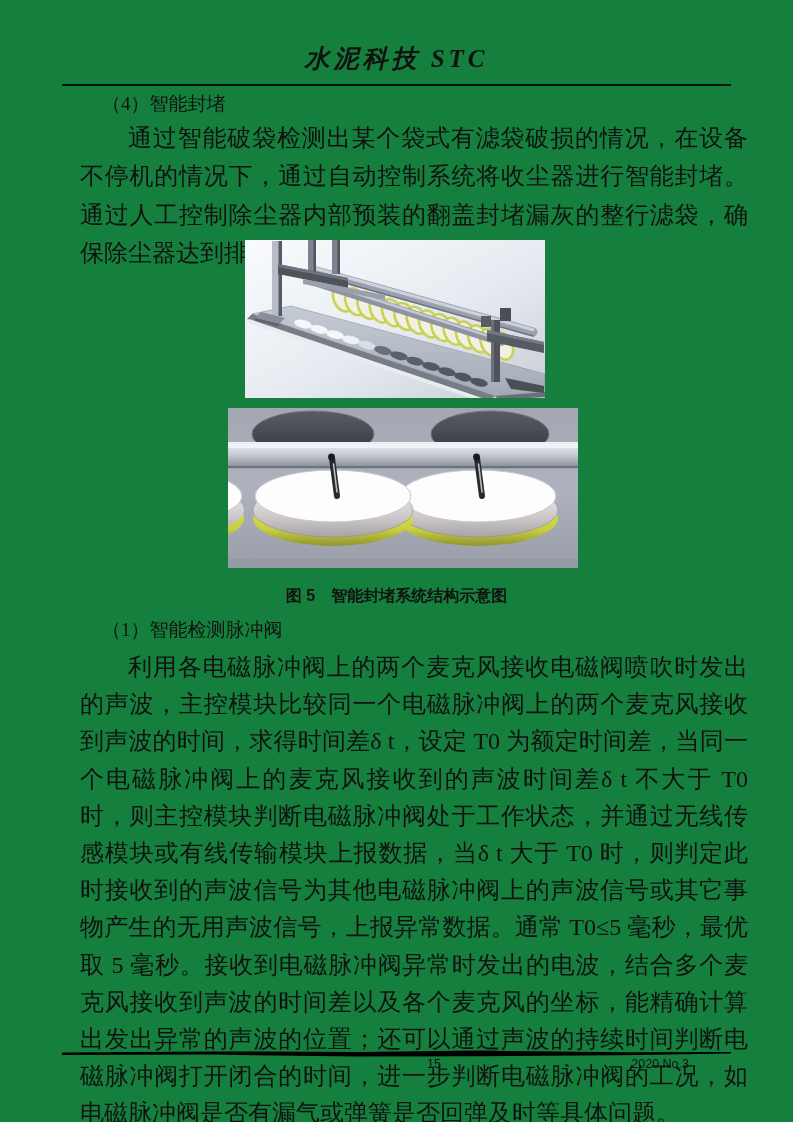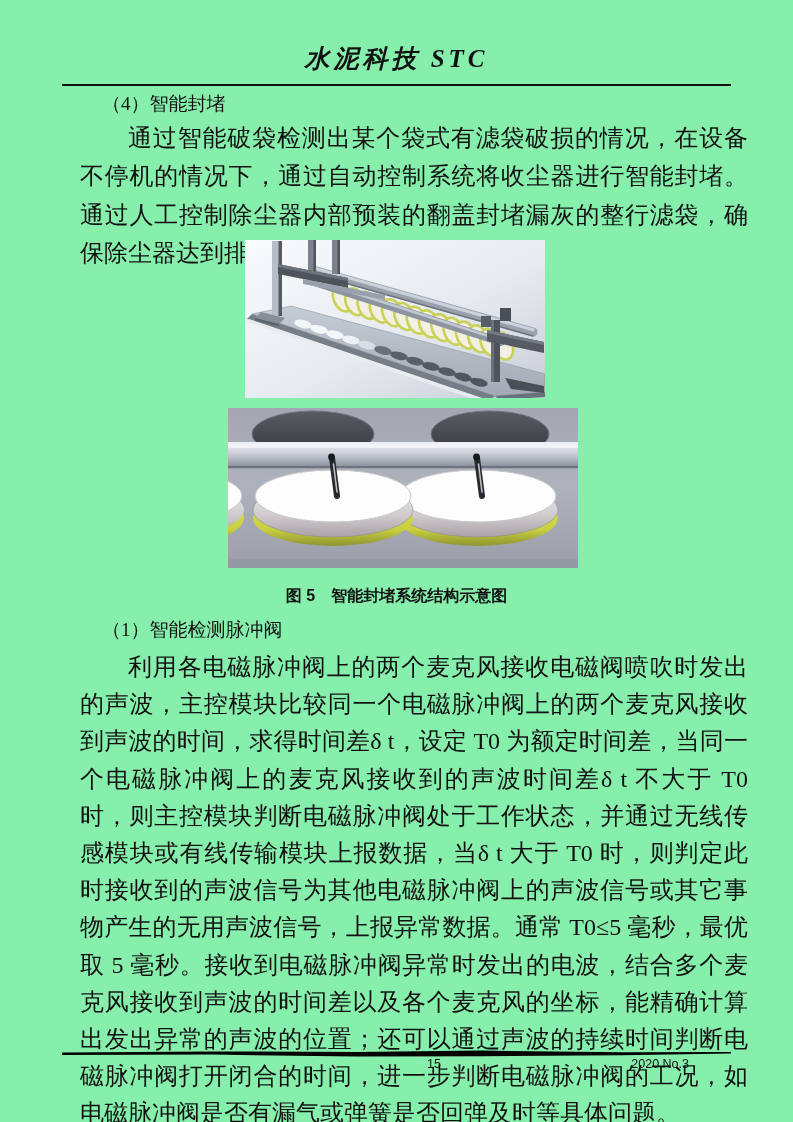--- a/index.html
+++ b/index.html
@@ -1,19 +1,19 @@
 <!DOCTYPE html>
 <html><head>
 <meta charset="utf-8">
 <style>
   html,body{margin:0;padding:0;background:#ffffff;}
   .page{
     position:relative;
     width:793px;height:1122px;
-    background:#86efac;
+    background:#15803d;
     overflow:hidden;
     font-family:"Liberation Serif","DejaVu Serif",serif;
     color:#1a1a1a;
   }
   .journal-title{
     position:absolute;top:42px;left:0;right:0;
     text-align:center;
     font-size:25px;
     font-style:italic;
     font-weight:700;

